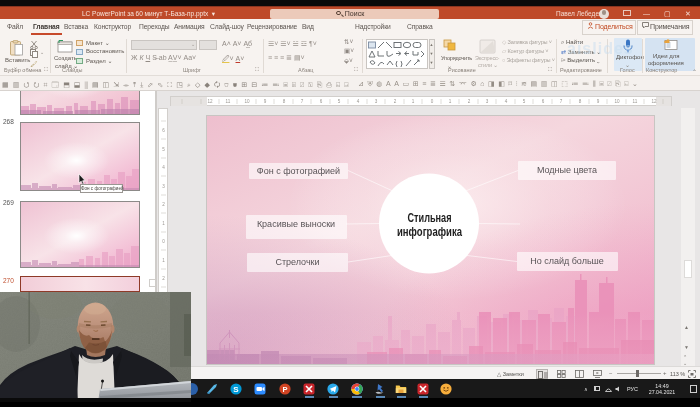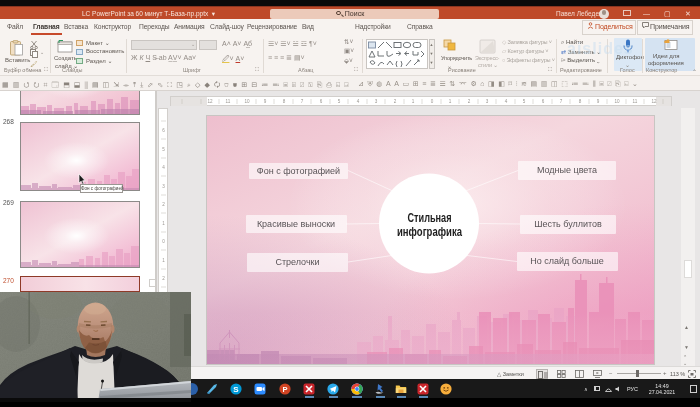--- a/index.html
+++ b/index.html
@@ -561,24 +561,23 @@
         <line x1="141" y1="146" x2="188" y2="139"></line>
         <line x1="311" y1="54.5" x2="256" y2="76"></line>
         <line x1="313" y1="108" x2="271" y2="107.5"></line>
         <line x1="310" y1="145.5" x2="256" y2="139"></line>
       </g>
       <circle cx="222" cy="107.5" r="50" fill="#fff"></circle>
       <text x="222.5" y="106" text-anchor="middle" font-family="Liberation Sans" font-weight="bold" font-size="13.5" fill="#1e1e1e" textLength="44" lengthAdjust="spacingAndGlyphs">Стильная</text>
       <text x="222.5" y="120.3" text-anchor="middle" font-family="Liberation Sans" font-weight="bold" font-size="13.5" fill="#1e1e1e" textLength="65" lengthAdjust="spacingAndGlyphs">инфографика</text>
     </svg>
     <div class="lbl" style="left:42px;top:46.5px;width:99px;height:16px;line-height:16px">Фон с фотографией</div>
-    <div class="lbl" style="left:38.5px;top:99px;width:101px;height:18px;line-height:18.5px">Красивые выноски</div>
+    <div class="lbl" style="left:38.5px;top:99px;width:101px;height:24px;line-height:18.5px">Красивые выноски</div>
     <div class="lbl" style="left:311px;top:45px;width:98px;height:19px;line-height:19px">Модные цвета</div>
     <div class="lbl" style="left:40px;top:137px;width:101px;height:18.5px;line-height:18.5px">Стрелочки</div>
-    <div class="lbl" style="left:313px;top:99px;width:96px;height:18.5px;line-height:18.5px">Шесть буллитов</div>
     <div class="lbl" style="left:309.5px;top:136px;width:101px;height:19px;line-height:19px">Но слайд больше</div>
   </div>
   <div class="abs" id="vsb">
     <div class="abs" style="left:3px;top:152px;width:8px;height:18px;background:#fff;border:1px solid #dddbd9"></div>
     <div class="abs" style="left:3px;top:216px;font-size:5px;color:#7a7672">▲</div>
     <div class="abs" style="left:3px;top:236px;font-size:5px;color:#7a7672">▼</div>
     <div class="abs" style="left:2px;top:246px;font-size:5px;color:#7a7672">⌃<br>⌄</div>
   </div>
 </div>
 

